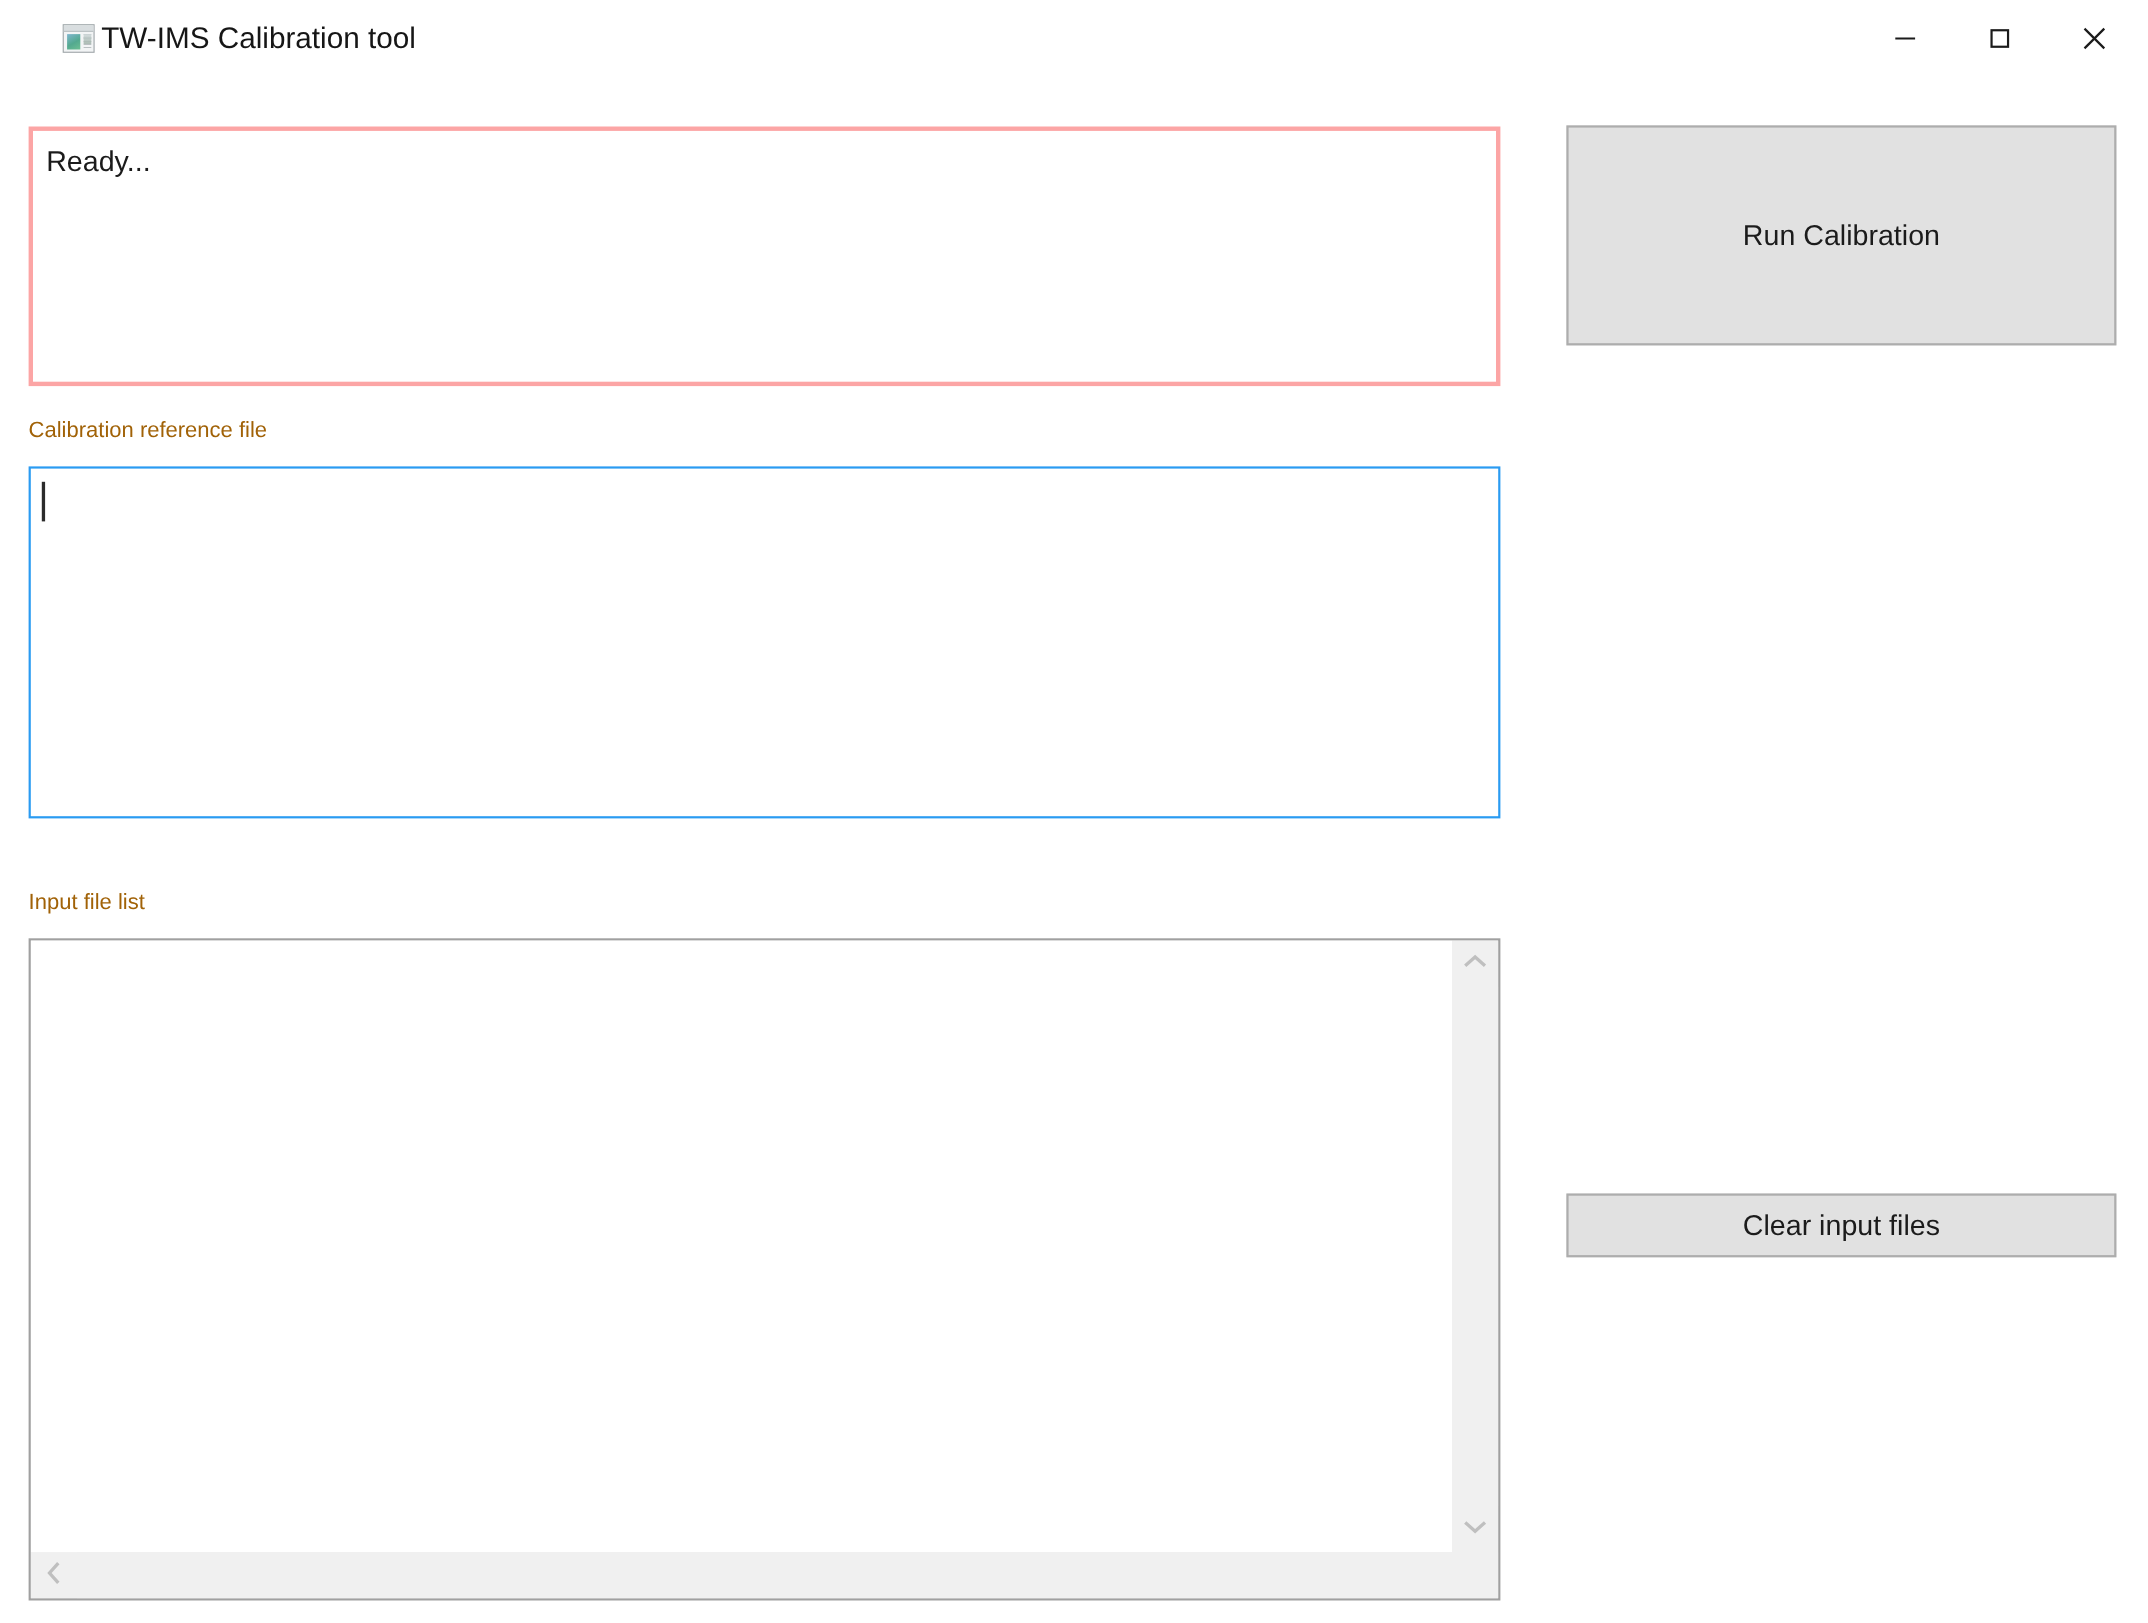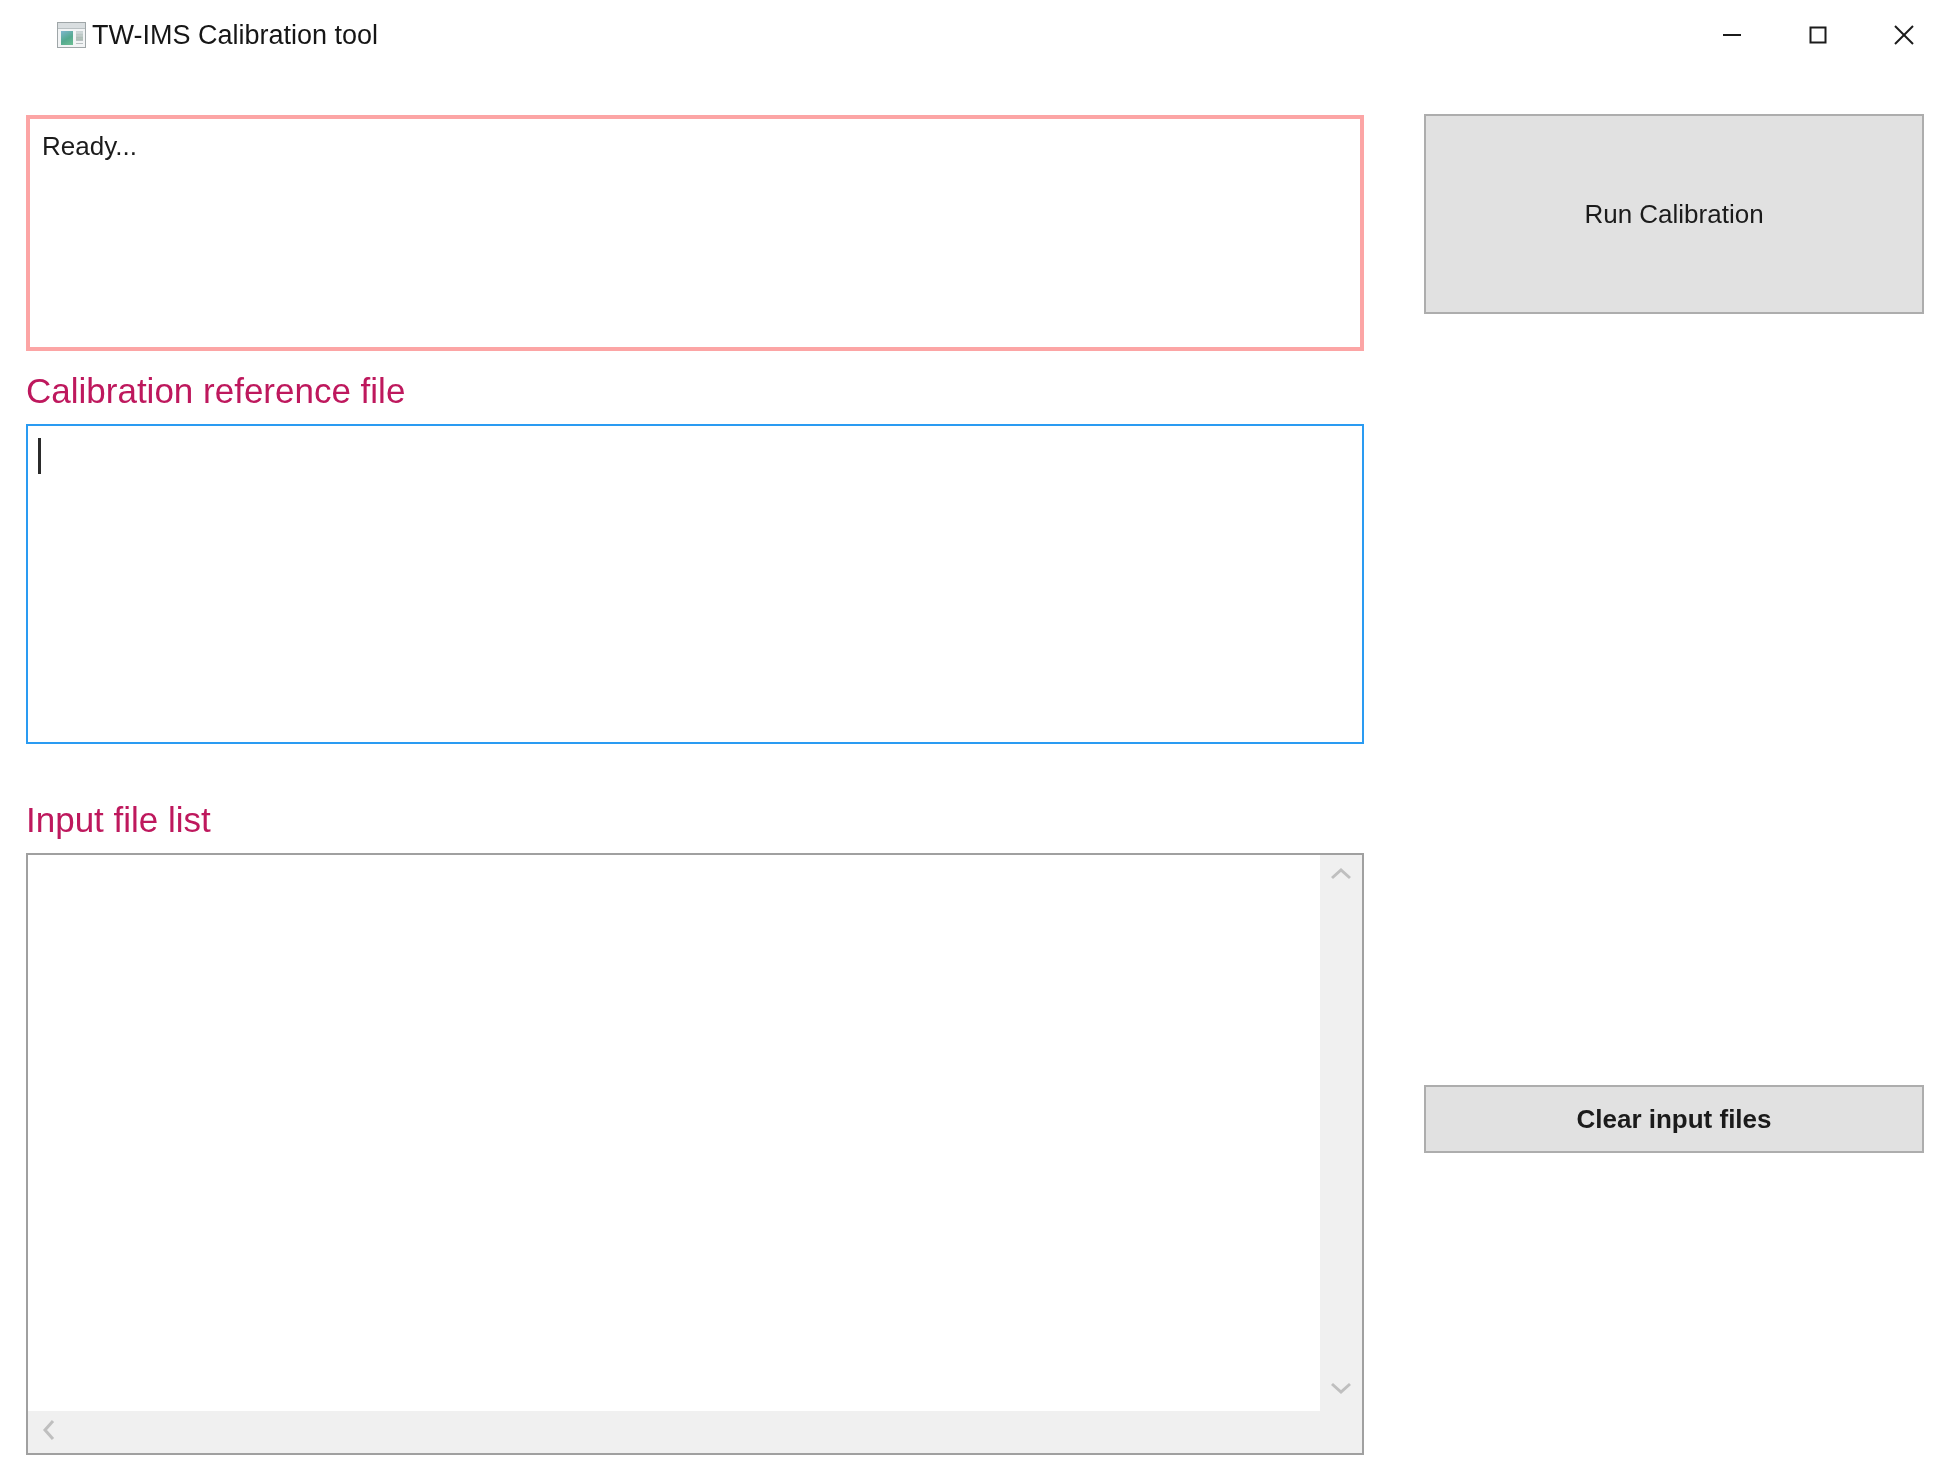--- a/index.html
+++ b/index.html
@@ -123,23 +123,23 @@
     padding: 12px 0 0 12px;
     font-size: 26px;
     line-height: 30px;
     color: #1b1b1b;
     white-space: pre-wrap;
   }
 
   
   .field-label {
     position: absolute;
-    font-size: 35px;
+    font-size: 20px;
     line-height: 30px;
-    color: #be185d;
+    color: #a16207;
     white-space: nowrap;
   }
   #lbl-cal { left: 26px; top: 306px; }
   #lbl-input { left: 26px; top: 735px; }
 
   
   .cal-box {
     position: absolute;
     left: 26px; top: 354px;
     width: 1338px; height: 320px;
@@ -236,21 +236,21 @@
     align-items: center;
     justify-content: center;
     cursor: default;
     padding: 0;
     white-space: nowrap;
   }
   #btn-run        { left: 1424px; top: 44px;  width: 500px; height: 200px; }
   #btn-add-cal    { left: 1424px; top: 415px; width: 500px; height: 72px; }
   #btn-clear-cal  { left: 1424px; top: 586px; width: 500px; height: 72px; }
   #btn-add-input  { left: 1424px; top: 845px; width: 500px; height: 72px; }
-  #btn-clear-input{ left: 1424px; top: 1015px;width: 500px; height: 68px; font-weight: bold; }
+  #btn-clear-input{ left: 1424px; top: 1015px;width: 500px; height: 58px; }
 </style>
 </head>
 <body>
 
 <div class="titlebar">
   <div class="title-left">
     <span class="app-icon">
       <span class="ico-top"></span>
       <span class="ico-pane"></span>
       <span class="ico-lines"></span>

